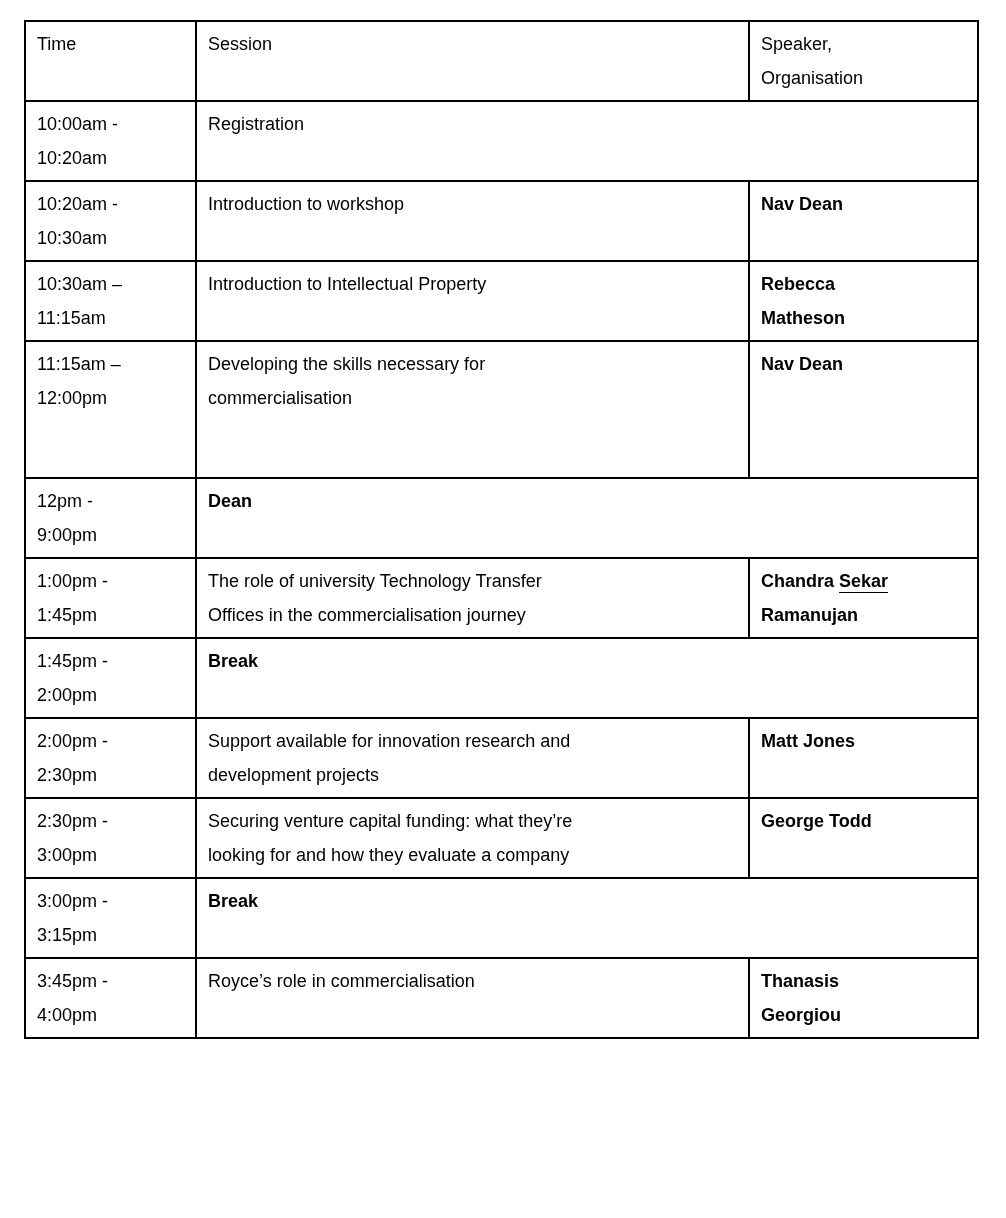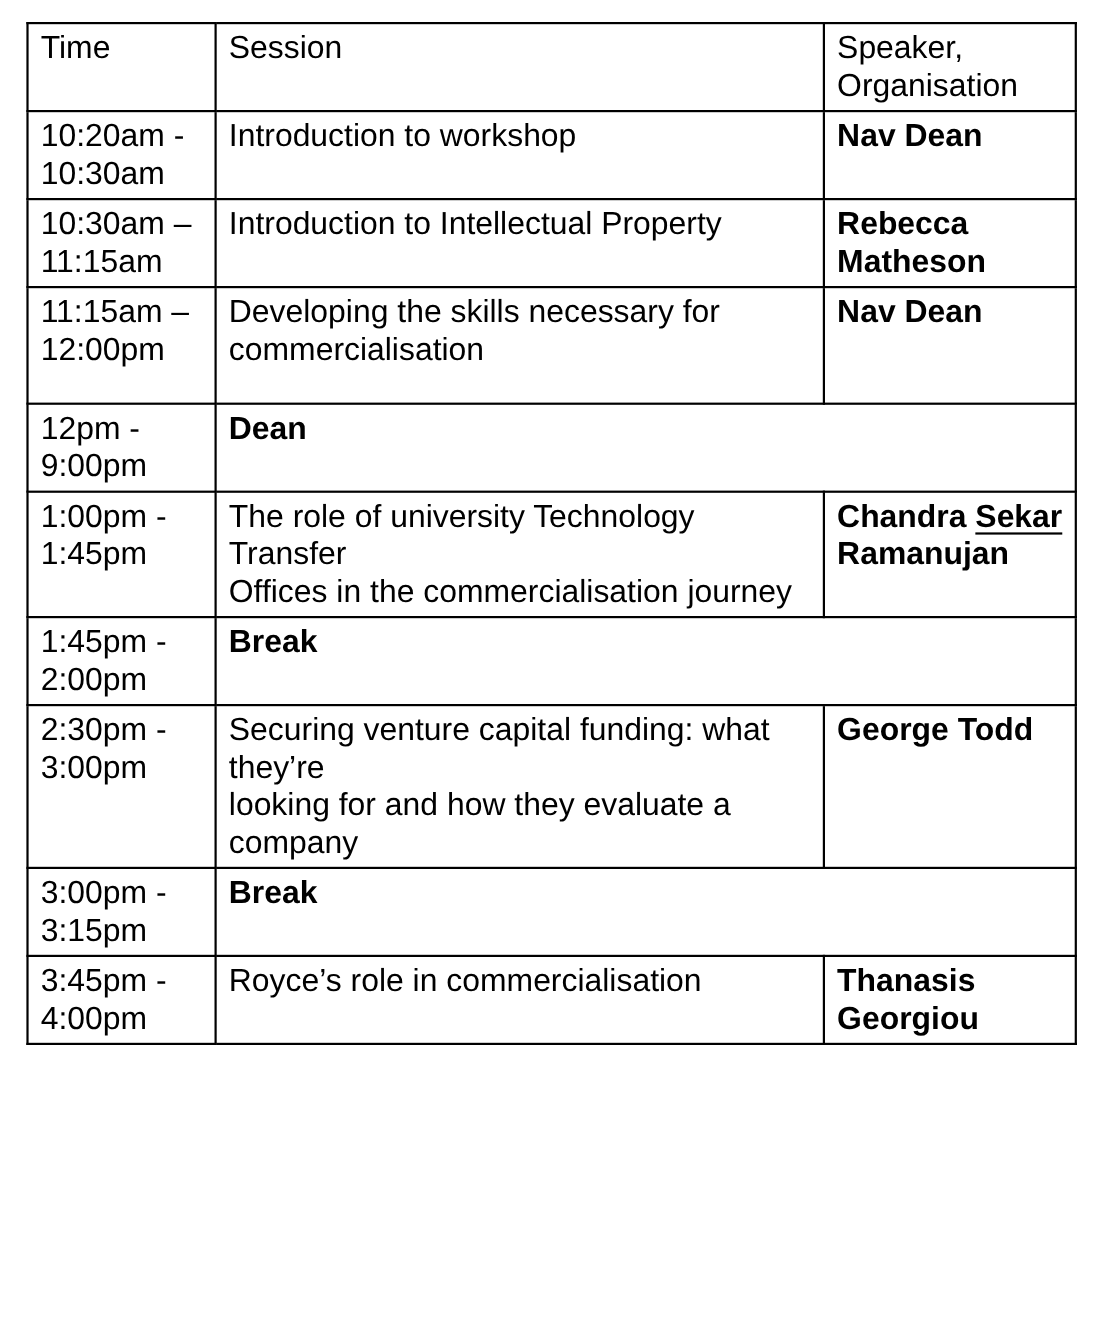--- a/index.html
+++ b/index.html
@@ -21,21 +21,21 @@
     top: 20px;
     width: 953px;
     border-collapse: collapse;
     table-layout: fixed;
   }
   th, td {
     border: 2px solid #000000;
     vertical-align: top;
     text-align: left;
     padding: 5px 8px 5px 11px;
-    font-size: 29px;
+    font-size: 18px;
     line-height: 34px;
     font-weight: normal;
     white-space: pre-line;
     overflow: hidden;
   }
   td.speaker, td.bold {
     font-weight: bold;
     margin-top: 22px;
   }
   .squiggle {
@@ -59,34 +59,39 @@
     </colgroup>
     <thead>
       <tr style="height:71px">
         <th>Time</th>
         <th>Session</th>
         <th>Speaker,
 Organisation</th>
       </tr>
     </thead>
     <tbody>
+      <tr style="height:70px">
+        <td class="time">10:00am -
+10:20am</td>
+        <td class="session" colspan="2">Registration</td>
+      </tr>
       <tr style="height:71px">
         <td class="time">10:20am -
 10:30am</td>
         <td class="session">Introduction to workshop</td>
         <td class="speaker">Nav Dean</td>
       </tr>
       <tr style="height:71px">
         <td class="time">10:30am –
 11:15am</td>
         <td class="session">Introduction to Intellectual Property</td>
         <td class="speaker">Rebecca
 Matheson</td>
       </tr>
-      <tr style="height:106px">
+      <tr style="height:137px">
         <td class="time">11:15am –
 12:00pm</td>
         <td class="session">Developing the skills necessary for
 commercialisation</td>
         <td class="speaker">Nav Dean</td>
       </tr>
       <tr style="height:72px">
         <td class="time">12pm -
 9:00pm</td>
         <td class="session bold" colspan="2">Dean</td>
@@ -96,20 +101,27 @@
 1:45pm</td>
         <td class="session">The role of university Technology Transfer
 Offices in the commercialisation journey</td>
         <td class="speaker"><span>Chandra </span><span class="squiggle">Sekar</span><span>
 Ramanujan</span></td>
       </tr>
       <tr style="height:71px">
         <td class="time">1:45pm -
 2:00pm</td>
         <td class="session bold" colspan="2">Break</td>
+      </tr>
+      <tr style="height:68px">
+        <td class="time">2:00pm -
+2:30pm</td>
+        <td class="session">Support available for innovation research and
+development projects</td>
+        <td class="speaker">Matt Jones</td>
       </tr>
       <tr style="height:74px">
         <td class="time">2:30pm -
 3:00pm</td>
         <td class="session">Securing venture capital funding: what they’re
 looking for and how they evaluate a company</td>
         <td class="speaker">George Todd</td>
       </tr>
       <tr style="height:73px">
         <td class="time">3:00pm -

